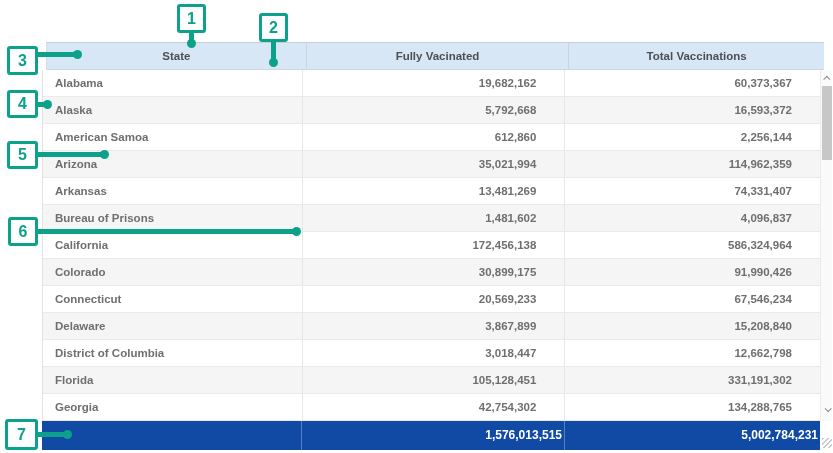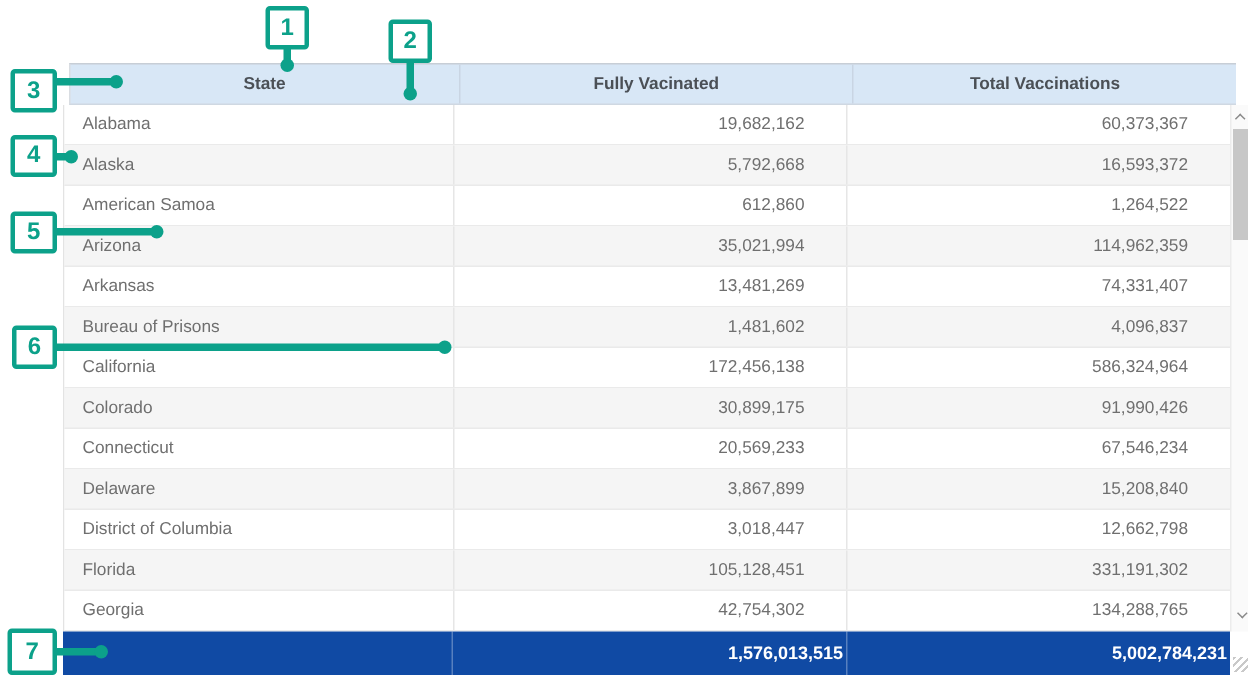--- a/index.html
+++ b/index.html
@@ -16,21 +16,21 @@
   .th { display: flex; align-items: center; justify-content: center;
         font-size: 11.5px; font-weight: bold; color: #4b5056;
         border-right: 1px solid #c9d5e3; height: 100%; }
   .th.c0 { width: 260px; } .th.c1 { width: 263px; } .th.c2 { width: 255px; border-right: none; }
 
   .tbody { position: absolute; left: 0; top: 28px; width: 778px; height: 351px;
            border-left: 1px solid #e3e3e3; background: #fff; }
   .row { display: flex; height: 27px; border-bottom: 1px solid #eaeaea; background: #fff; }
   .row.stripe { background: var(--stripe-bg, #f5f5f5); }
   .cell { font-size: 11.5px; color: #6f6f6f; line-height: 26px; height: 100%;
-          border-right: 1px solid #e6e6e6; white-space: nowrap; overflow: hidden; }
+          border-right: 1px solid #e6e6e6; white-space: nowrap; overflow: hidden; font-weight: bold; }
   .cell.state { width: 260px; padding-left: 12px; text-align: left; }
   .cell.num   { width: 263px; padding-right: 28px; text-align: right; }
   .cell.num.last { width: 255px; border-right: none; }
 
   .tfoot { position: absolute; left: 0; top: 379px; width: 778px; height: 29px;
            display: flex; background: var(--footer-bg, #104aa4); }
   .fcell { height: 100%; line-height: 29px; font-size: 12px; font-weight: bold; color: #ffffff;
            text-align: right; border-right: 1px solid rgba(255,255,255,0.3); white-space: nowrap; }
   .fcell.state { width: 260px; }
   .fcell.num   { width: 263px; padding-right: 2px; }
@@ -77,21 +77,21 @@
         <div class="cell num last">60,373,367</div>
       </div>
       <div class="row stripe">
         <div class="cell state">Alaska</div>
         <div class="cell num">5,792,668</div>
         <div class="cell num last">16,593,372</div>
       </div>
       <div class="row">
         <div class="cell state">American Samoa</div>
         <div class="cell num">612,860</div>
-        <div class="cell num last">1,264,522</div>
+        <div class="cell num last">2,256,144</div>
       </div>
       <div class="row stripe">
         <div class="cell state">Arizona</div>
         <div class="cell num">35,021,994</div>
         <div class="cell num last">114,962,359</div>
       </div>
       <div class="row">
         <div class="cell state">Arkansas</div>
         <div class="cell num">13,481,269</div>
         <div class="cell num last">74,331,407</div>

